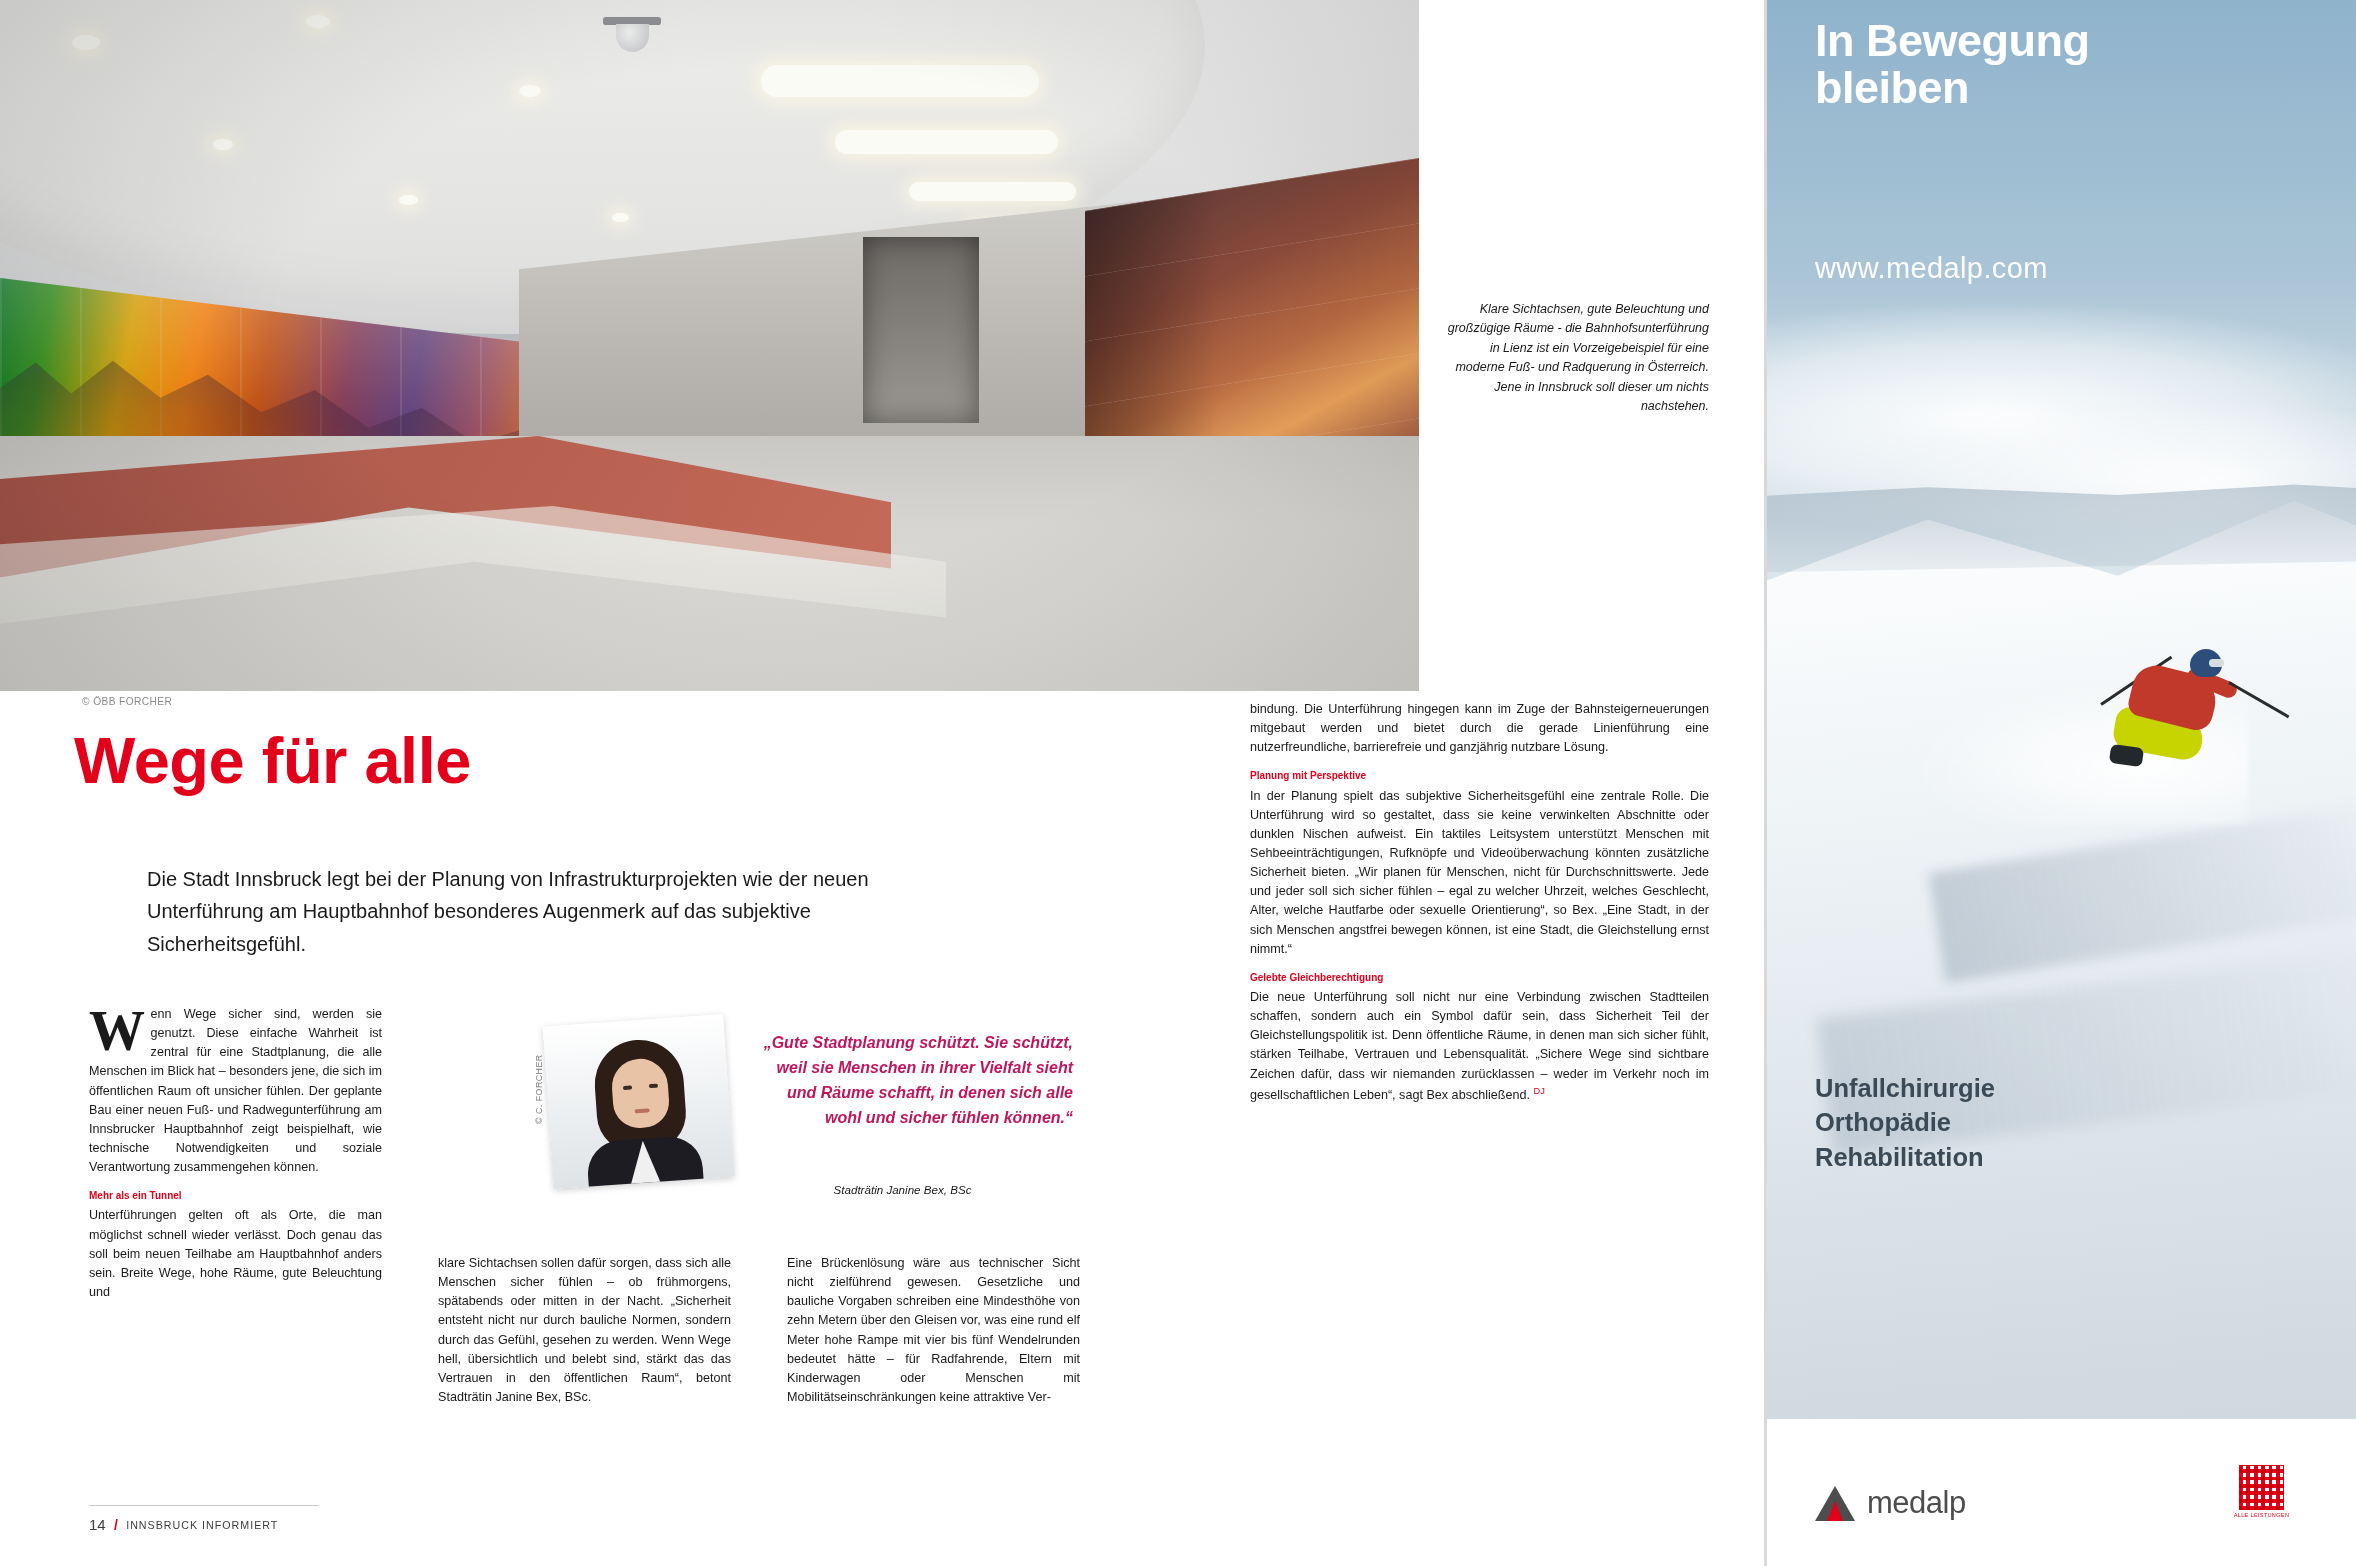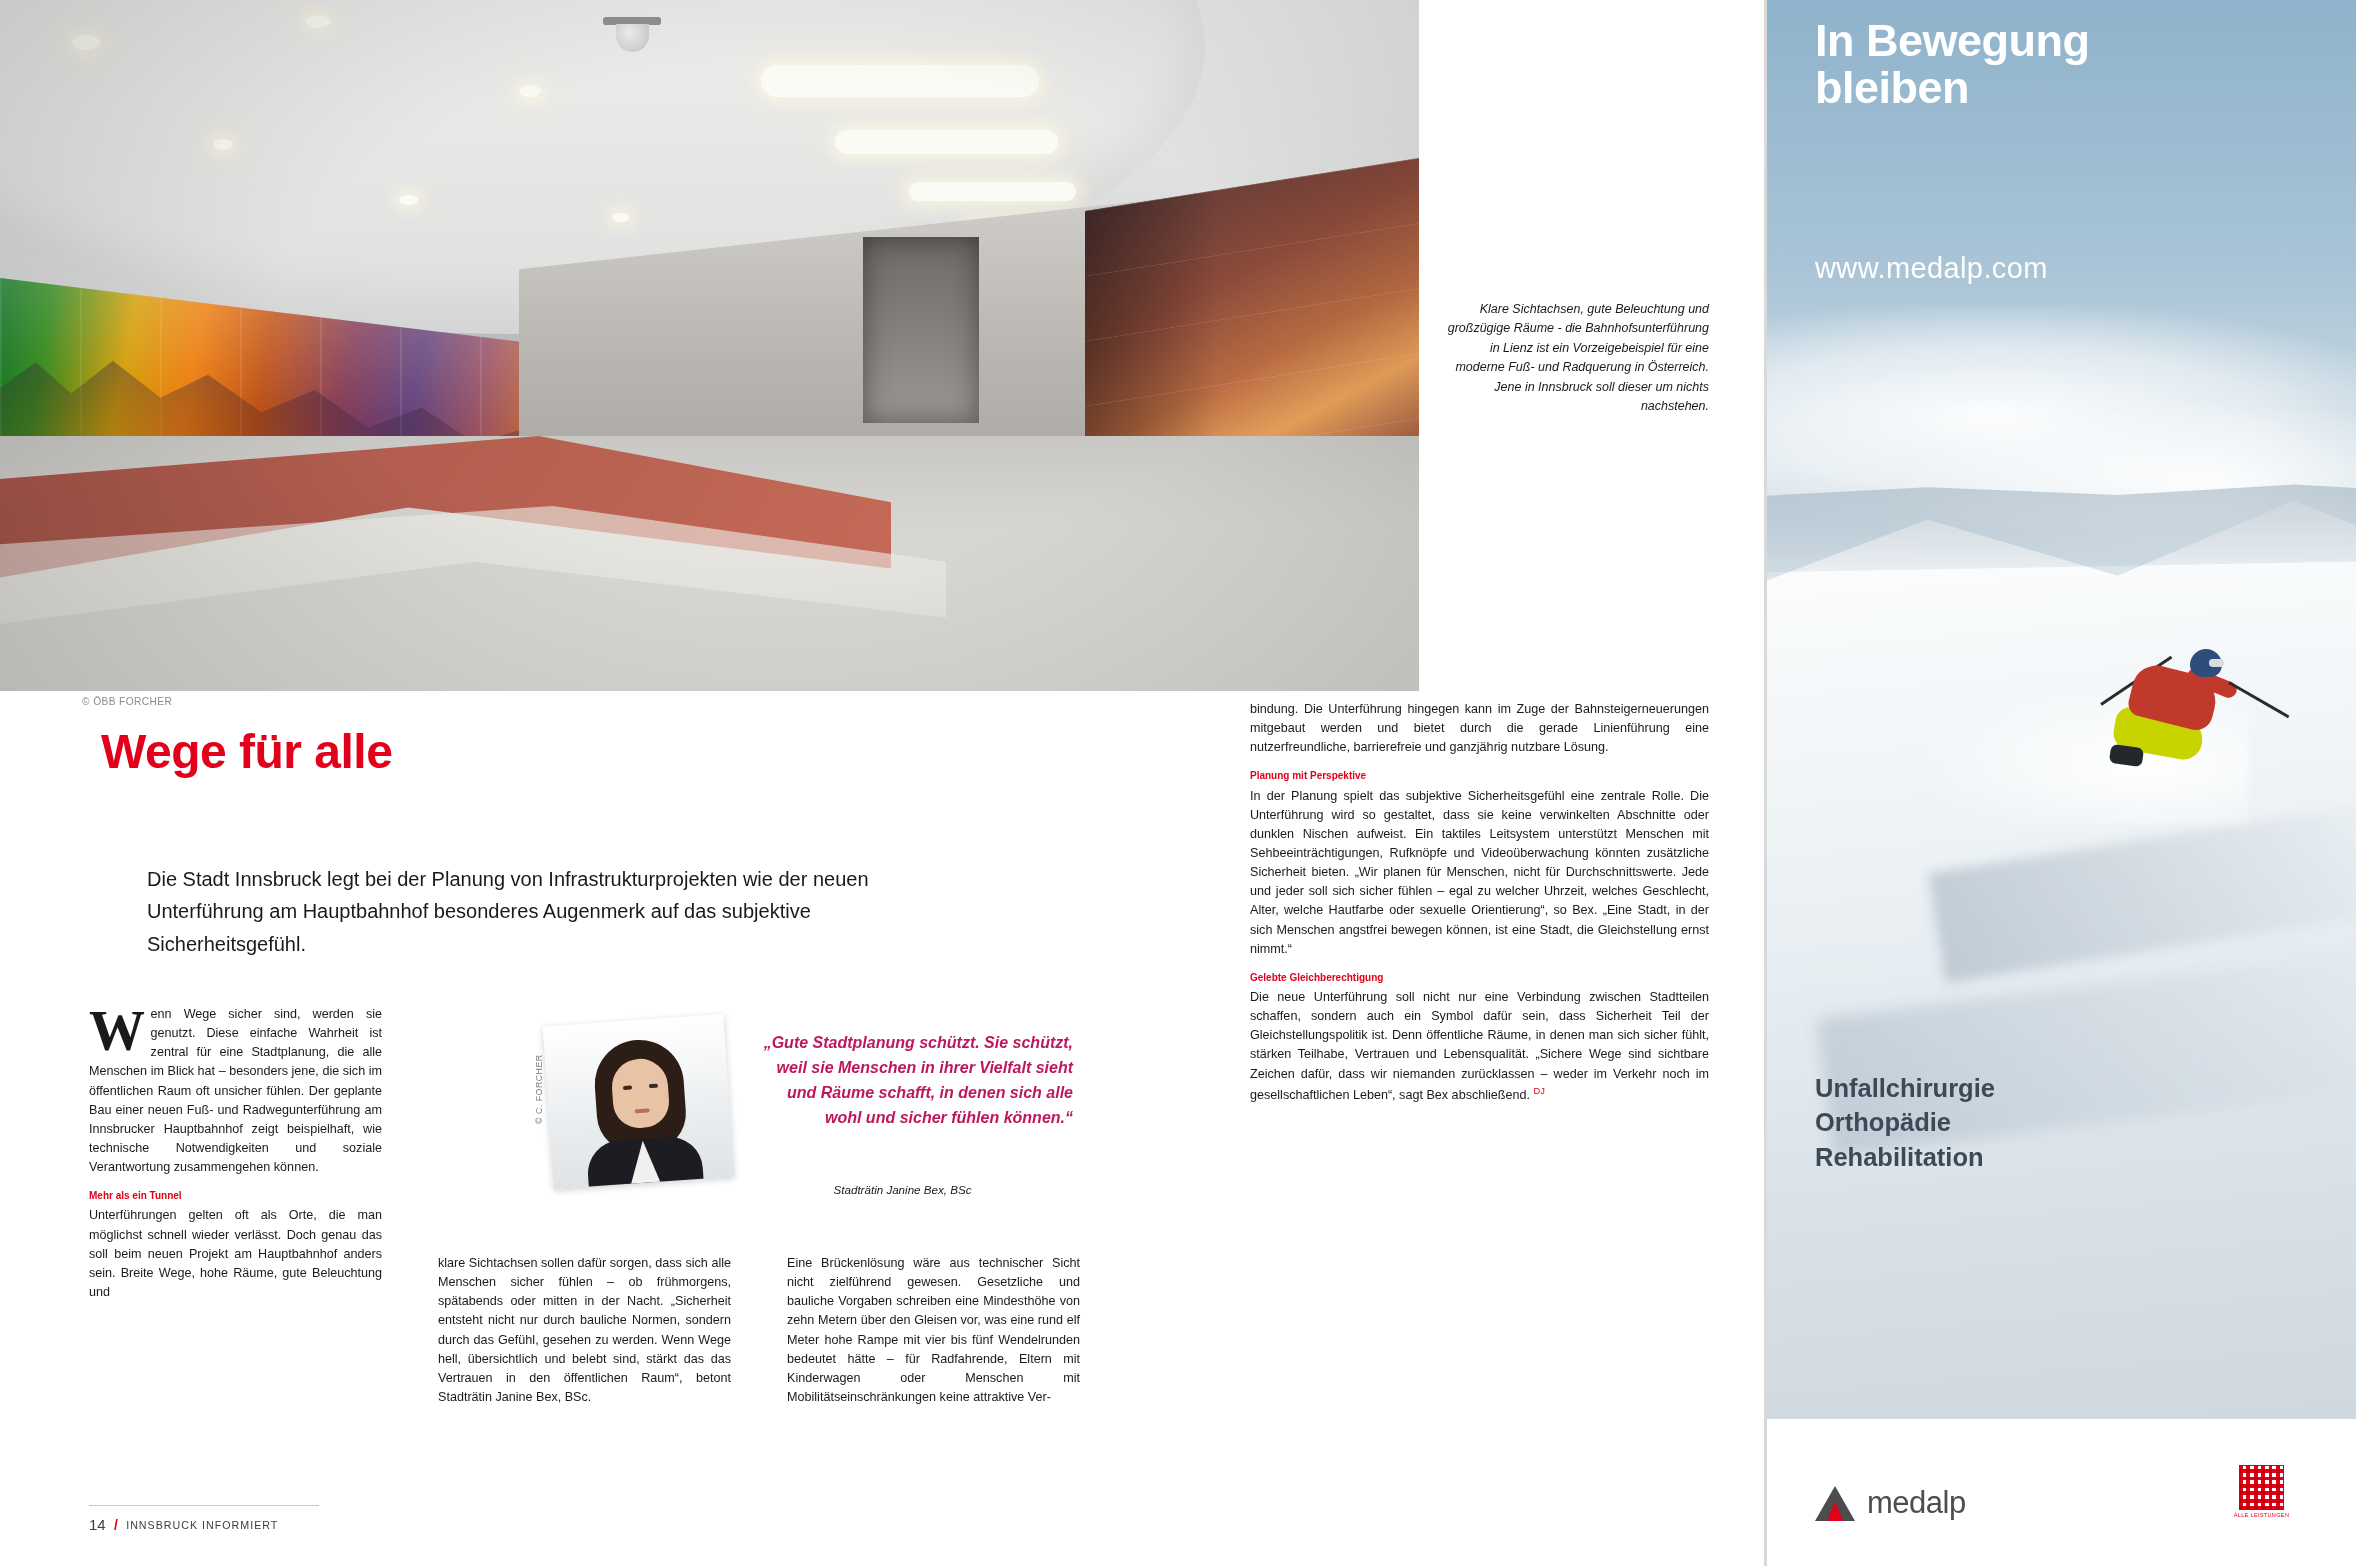--- a/index.html
+++ b/index.html
@@ -98,22 +98,22 @@
     position:absolute;left:82px;top:696px;font-size:10.2px;color:#8b8b8b;letter-spacing:0.4px;
   }
 
   .hero-caption{
     position:absolute;left:1440px;top:300px;width:269px;
     font-size:12.5px;line-height:1.55;color:#1a1a1a;font-style:italic;text-align:right;
   }
 
   
   .headline{
-    position:absolute;left:101px;top:728px;
-    font-size:48px;line-height:1;color:#e2001a;font-weight:700;letter-spacing:-0.5px;
+    position:absolute;left:74px;top:728px;
+    font-size:65px;line-height:1;color:#e2001a;font-weight:700;letter-spacing:-0.5px;
   }
   .standfirst{
     position:absolute;left:147px;top:863px;width:742px;
     font-size:20px;line-height:1.62;color:#1a1a1a;
   }
 
   
   .col{position:absolute;font-size:12.6px;line-height:1.52;color:#1a1a1a;text-align:justify;}
   .col p{margin:0 0 12px 0;}
   .col h4{margin:0 0 3.7px 0;font-size:10px;color:#e2001a;font-weight:700;line-height:1.35;}
@@ -263,21 +263,21 @@
     <div class="hero-credit">© ÖBB FORCHER</div>
 
     <div class="hero-caption">Klare Sichtachsen, gute Beleuchtung und großzügige Räume - die Bahnhofsunterführung in Lienz ist ein Vorzeigebeispiel für eine moderne Fuß- und Radquerung in Österreich. Jene in Innsbruck soll dieser um nichts nachstehen.</div>
 
     <div class="headline">Wege für alle</div>
     <div class="standfirst">Die Stadt Innsbruck legt bei der Planung von Infrastrukturprojekten wie der neuen Unterführung am Hauptbahnhof besonderes Augenmerk auf das subjektive Sicherheitsgefühl.</div>
 
     <div class="col col1">
       <p><span class="dropcap">W</span><span>enn Wege sicher sind, werden sie genutzt. Diese einfache Wahrheit ist zentral für eine Stadtplanung, die alle Menschen im Blick hat – besonders jene, die sich im öffentlichen Raum oft unsicher fühlen. Der geplante Bau einer neuen Fuß- und Radwegunterführung am Innsbrucker Hauptbahnhof zeigt beispielhaft, wie technische Notwendigkeiten und soziale Verantwortung zusammengehen können.</span></p>
       <h4>Mehr als ein Tunnel</h4>
-      <p>Unterführungen gelten oft als Orte, die man möglichst schnell wieder verlässt. Doch genau das soll beim neuen Projekt am Hauptbahnhof anders sein. Breite Wege, hohe Räume, gute Beleuchtung und</p>
+      <p>Unterführungen gelten oft als Orte, die man möglichst schnell wieder verlässt. Doch genau das soll beim neuen Teilhabe am Hauptbahnhof anders sein. Breite Wege, hohe Räume, gute Beleuchtung und</p>
     </div>
 
     <div class="quote-wrap">
       <div class="portrait">
         <div class="bg"></div>
         <div class="hair"></div>
           <div class="face"></div>
         <div class="eye-l"></div>
           <div class="eye-r"></div>
           <div class="mouth"></div>

